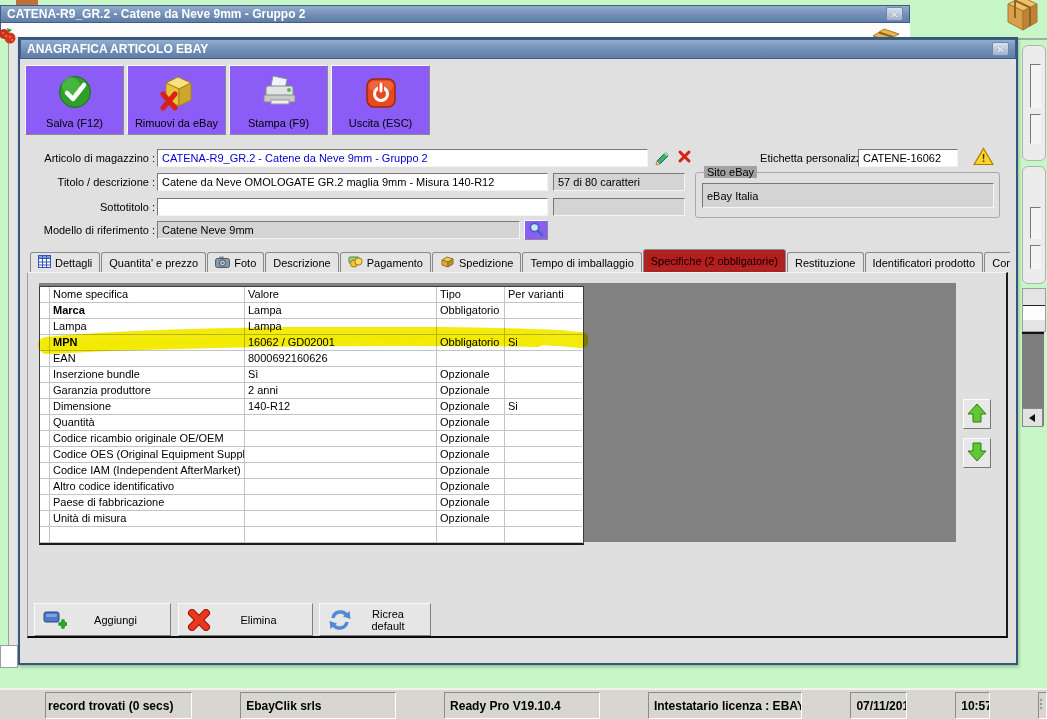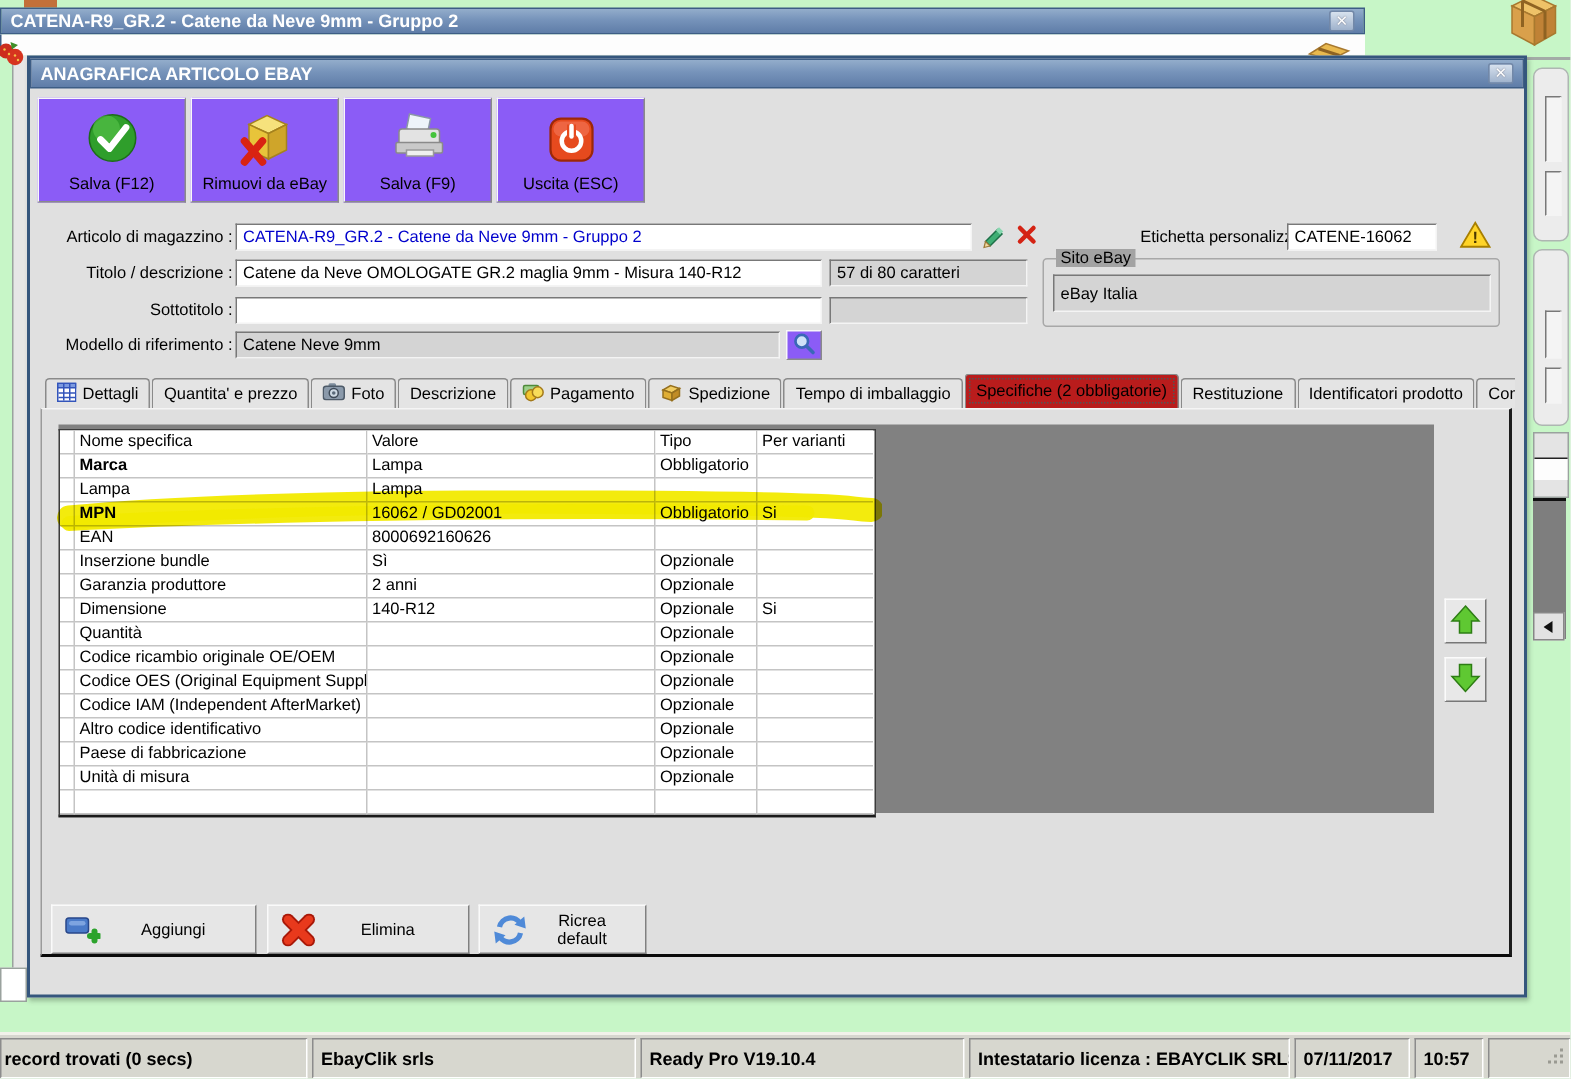--- a/index.html
+++ b/index.html
@@ -123,21 +123,21 @@
   
   .statusbar {
     left:0; top:688px; width:1047px; height:31px;
     background:#d7d7cf; border-top:2px solid #f2f2ea;
     display:flex; align-items:stretch; padding-top:2px; gap:3px;
   }
   .seg {
     border:1px solid; border-color:#8c8c8c #fff #fff #8c8c8c;
     font-weight:bold; font-size:12px;
     display:flex; align-items:center; padding-left:5px;
-    white-space:nowrap; overflow:hidden;
+    white-space:nowrap; overflow:hidden;margin-left:45px;
   }
 
   
   .sidepanel { background:#ececec; border:1px solid #aeb6b2; border-radius:6px; }
 </style>
 </head>
 <body>
 
 <div class="abs" style="left:0;top:0;width:1047px;height:719px;"></div>
 <div class="abs" style="left:16px;top:0;width:22px;height:5px;background:#c2703a;"></div>
@@ -237,21 +237,21 @@
     <div class="toolbtn raised">
       <span>
         <svg width="40" height="38" viewBox="0 0 40 38">
           <polygon points="14,3 28,6 26,16 12,13" fill="#eef4fa" stroke="#8a96a6" stroke-width="1"></polygon>
           <rect x="7" y="13" width="27" height="11" rx="2" fill="#e3e3e3" stroke="#8a8a8a"></rect>
           <rect x="5" y="22" width="31" height="7" rx="1" fill="#c9c9c9" stroke="#8a8a8a"></rect>
           <circle cx="30" cy="17" r="2" fill="#45c43c"></circle>
           <rect x="12" y="27" width="18" height="4" fill="#efefef" stroke="#9a9a9a"></rect>
         </svg>
       </span>
-      <span>Salva (F9)</span>
+      <span>Stampa (F9)</span>
     </div>
     <div class="toolbtn raised">
       <span>
         <svg width="36" height="36" viewBox="0 0 36 36">
           <rect x="4" y="4" width="28" height="28" rx="7" fill="#e64a1e" stroke="#9c2808" stroke-width="1.5"></rect>
           <rect x="6" y="6" width="24" height="10" rx="5" fill="#f4785a" opacity="0.6"></rect>
           <circle cx="18" cy="19" r="6.5" stroke="#fff" stroke-width="3" fill="none"></circle>
           <line x1="18" y1="8" x2="18" y2="16" stroke="#e64a1e" stroke-width="6"></line>
           <line x1="18" y1="9" x2="18" y2="16" stroke="#fff" stroke-width="3" stroke-linecap="round"></line>
         </svg>

